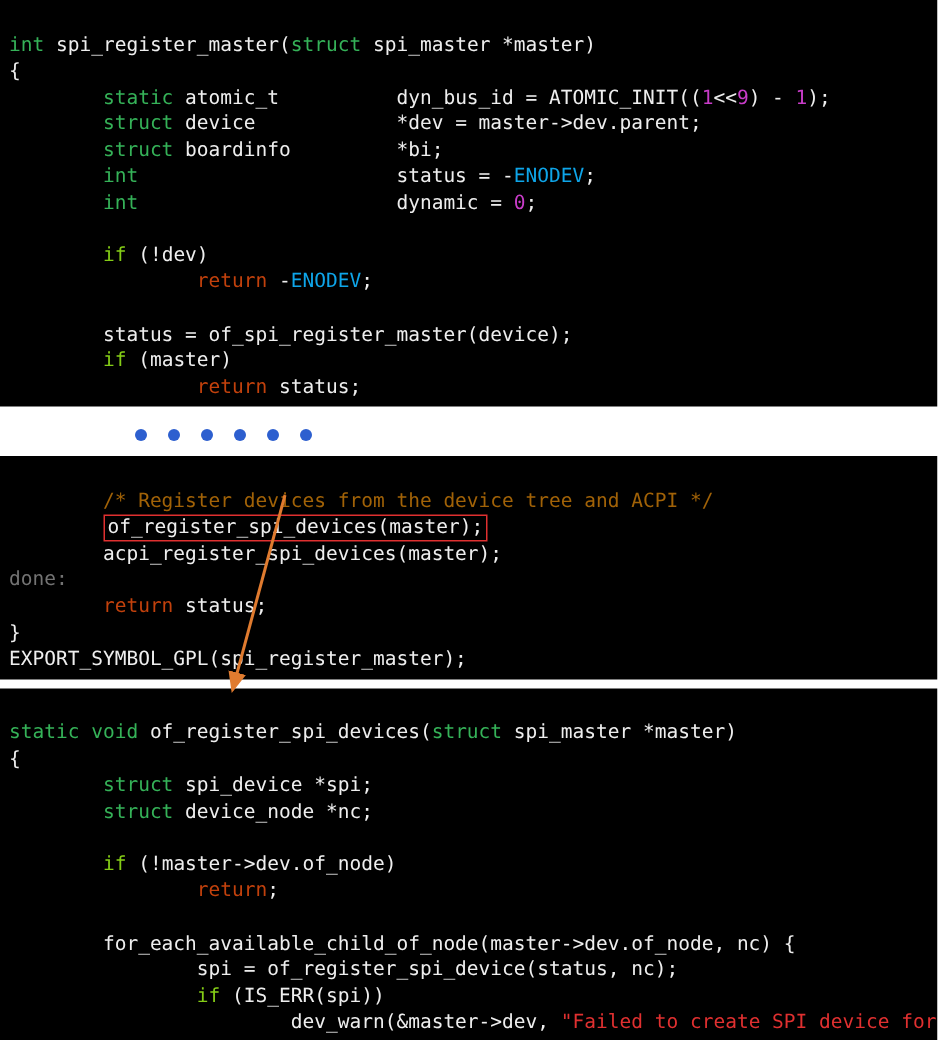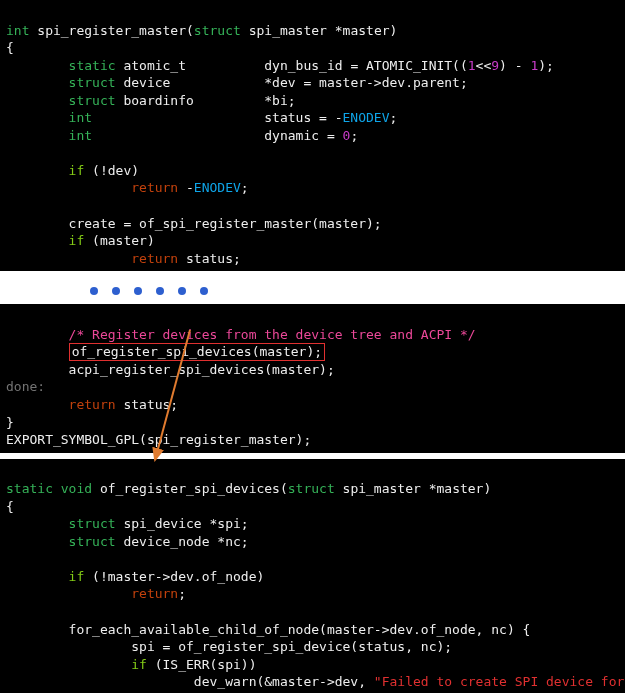--- a/index.html
+++ b/index.html
@@ -18,21 +18,21 @@
     white-space: pre;
     position: relative;
     margin-bottom: 6px;
     overflow: hidden;
   }
   .kw-type { color: #35b258; }      
   .kw-red  { color: #c2410c; }      
   .kw-ctrl { color: #84cc16; }      
   .kw-num  { color: #c83cc8; }      
   .kw-err  { color: #0ea5e9; }      
-  .kw-comment { color: #ec4899; }   
+  .kw-comment { color: #a16207; }   
   .kw-label { color: #737373; }
   .kw-str  { color: #e03030; }
   .boxed {
     border: 1px solid #e03030;
     padding: 0 2px;
     display: inline-block;
     line-height: 1.2;
   }
   .dots-row {
     background: #fff;
@@ -62,21 +62,21 @@
 <span>{</span>
 <span class="kw-type">        static</span><span> atomic_t          dyn_bus_id = ATOMIC_INIT((</span><span class="kw-num">1</span><span>&lt;&lt;</span><span class="kw-num">9</span><span>) - </span><span class="kw-num">1</span><span>);</span>
 <span class="kw-type">        struct</span><span> device            *dev = master-&gt;dev.parent;</span>
 <span class="kw-type">        struct</span><span> boardinfo         *bi;</span>
 <span class="kw-type">        int</span><span>                      status = -</span><span class="kw-err">ENODEV</span><span>;</span>
 <span class="kw-type">        int</span><span>                      dynamic = </span><span class="kw-num">0</span><span>;</span>
 <span></span>
 <span class="kw-ctrl">        if</span><span> (!dev)</span>
 <span class="kw-red">                return</span><span> -</span><span class="kw-err">ENODEV</span><span>;</span>
 <span></span>
-<span>        create = of_spi_register_master(master);</span>
+<span>        status = of_spi_register_master(device);</span>
 <span class="kw-ctrl">        if</span><span> (master)</span>
 <span class="kw-red">                return</span><span> status;</span>
 </div>
 
 <div class="dots-row">
   <span class="dot"></span><span class="dot"></span><span class="dot"></span><span class="dot"></span><span class="dot"></span><span class="dot"></span>
 </div>
 
 <div class="code-block">
 <span class="kw-comment">        /* Register devices from the device tree and ACPI */</span>

